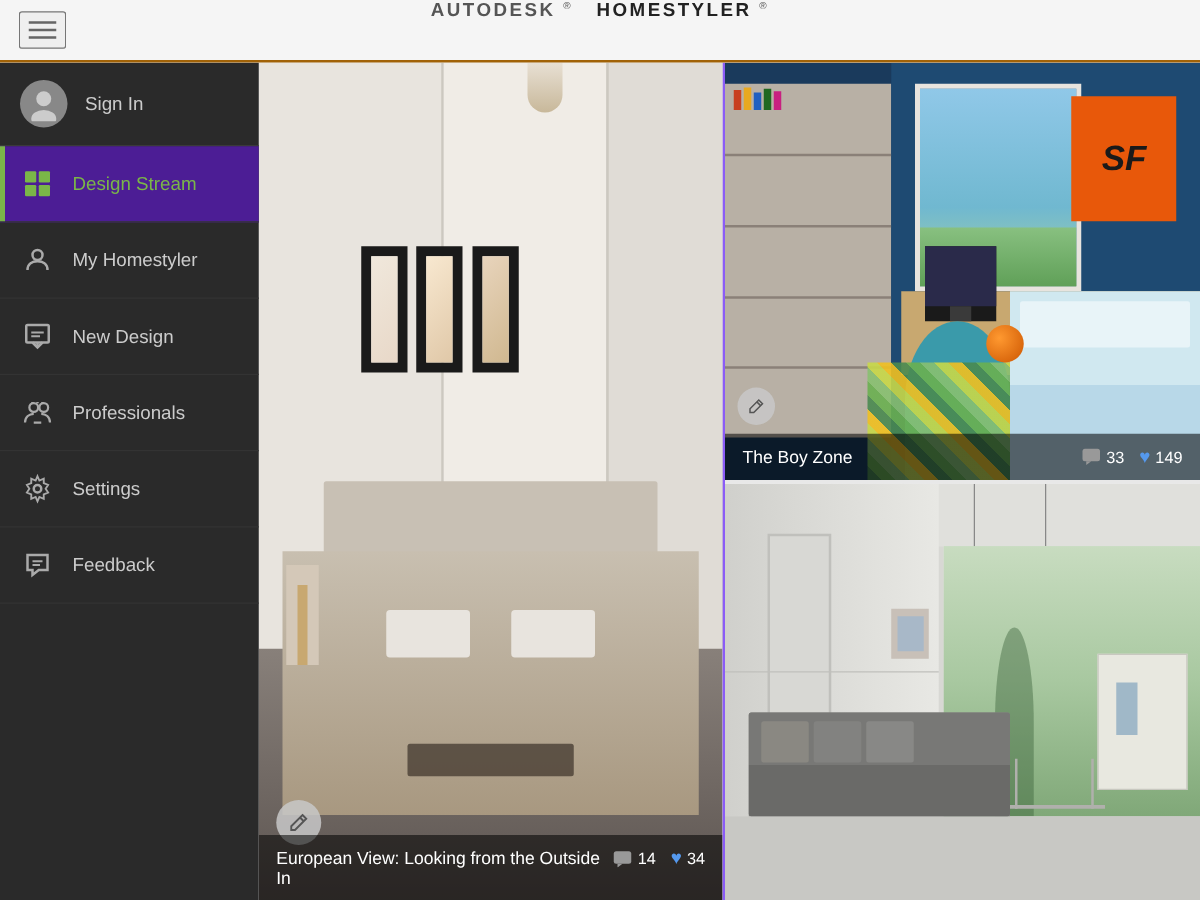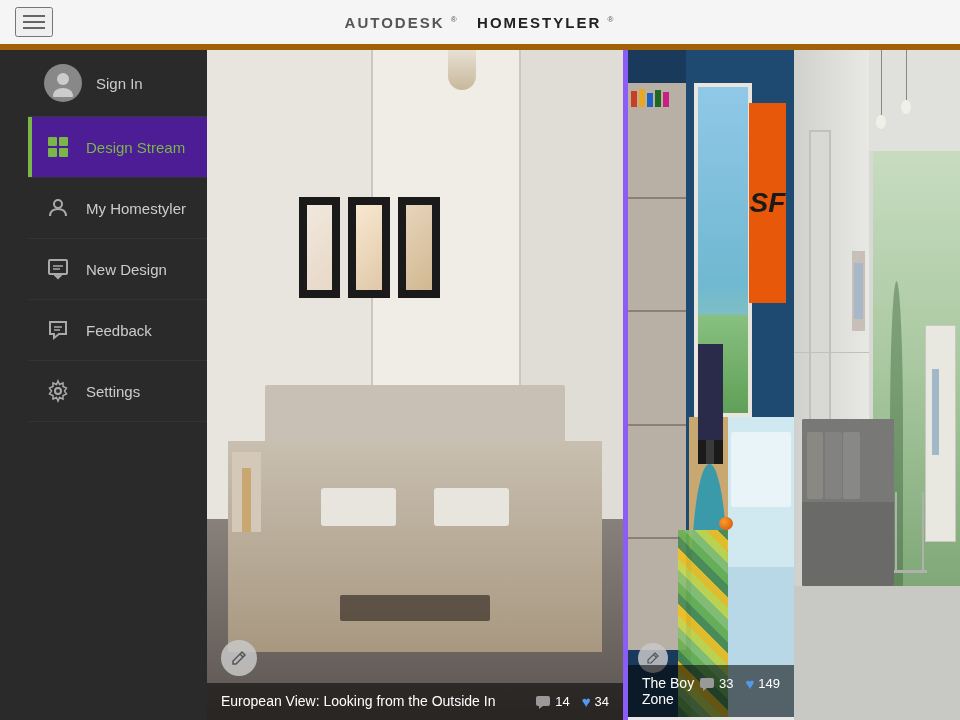--- a/index.html
+++ b/index.html
@@ -10,23 +10,23 @@
       font-family: 'Helvetica Neue', Arial, sans-serif;
       background: #e8e8e8;
     }
 
     
     .header {
       position: absolute;
       top: 0; left: 0; right: 0;
       height: 50px;
       background: #f5f5f5;
-      border-bottom: 6px solid #a16207;
-      display: flex;
-      align-items: center;
+      border-bottom: 2px solid #a16207;
+      display: flex;
+      align-items: flex-start;
       justify-content: center;
       z-index: 10;
     }
     .header-title {
       font-size: 15px;
       letter-spacing: 2px;
       color: #555;
       font-weight: 300;
       text-transform: uppercase;
     }
@@ -53,21 +53,20 @@
 
     
     .sidebar {
       position: absolute;
       top: 50px;
       left: 0;
       width: 207px;
       bottom: 0;
       background: #2a2a2a;
       z-index: 5;
-      padding-left: 28px;
     }
 
     .sidebar-signin {
       display: flex;
       align-items: center;
       padding: 14px 16px;
       border-bottom: 1px solid #3a3a3a;
       cursor: pointer;
     }
     .avatar-circle {
@@ -135,21 +134,21 @@
       bottom: 0;
       display: flex;
       flex-direction: row;
     }
 
     
     .left-panel {
       flex: 1;
       position: relative;
       overflow: hidden;
-      border-right: 5px solid #8b5cf6;
+      border-right: 2px solid #8b5cf6;
     }
 
     
     .bedroom-scene {
       width: 100%;
       height: 100%;
       position: relative;
       overflow: hidden;
     }
 
@@ -285,22 +284,23 @@
       height: 36px;
       border-radius: 50%;
       background: rgba(200,200,200,0.85);
       display: flex;
       align-items: center;
       justify-content: center;
     }
 
     
     .right-panel {
-      width: 332px;
-      display: flex;
+      width: 380px;
+      display: flex;
+      flex-direction: column;
     }
 
     
     .right-card-top {
       flex: 1;
       position: relative;
       overflow: hidden;
       border-bottom: 3px solid #e8e8e8;
     }
     .right-card-bottom {
@@ -564,40 +564,53 @@
         <rect x="3" y="3" width="18" height="14" rx="1" stroke="#aaa" stroke-width="2" fill="none"></rect>
         <path d="M8 17 L12 21 L16 17" stroke="#aaa" stroke-width="2" fill="none"></path>
         <line x1="12" y1="17" x2="12" y2="21" stroke="#aaa" stroke-width="2"></line>
         <line x1="7" y1="9" x2="17" y2="9" stroke="#aaa" stroke-width="1.5"></line>
         <line x1="7" y1="12" x2="14" y2="12" stroke="#aaa" stroke-width="1.5"></line>
       </svg>
     </div>
     <span class="sidebar-label">New Design</span>
   </div>
 
+  <div class="sidebar-item">
+    <div class="sidebar-icon">
+      <svg width="24" height="24" viewBox="0 0 24 24" fill="none">
+        <circle cx="9" cy="8" r="3.5" stroke="#aaa" stroke-width="1.8" fill="none"></circle>
+        <path d="M2 20 C2 15.5 5.5 13 9 13" stroke="#aaa" stroke-width="1.8" fill="none"></path>
+        <circle cx="17" cy="8" r="3.5" stroke="#aaa" stroke-width="1.8" fill="none"></circle>
+        <path d="M15 13 C18.5 13 22 15.5 22 20" stroke="#aaa" stroke-width="1.8" fill="none"></path>
+        <line x1="9" y1="20" x2="15" y2="20" stroke="#aaa" stroke-width="1.8"></line>
+        <line x1="7" y1="4" x2="17" y2="4" stroke="#aaa" stroke-width="1" stroke-dasharray="2 2"></line>
+      </svg>
+    </div>
+    <span class="sidebar-label">Professionals</span>
+  </div>
+
+  <div class="sidebar-item">
+    <div class="sidebar-icon">
+      <svg width="24" height="24" viewBox="0 0 24 24" fill="none">
+        <circle cx="12" cy="12" r="3" stroke="#aaa" stroke-width="2" fill="none"></circle>
+        <path d="M12 2 L13.5 5.5 L17 4 L17 7.5 L20.5 9 L18.5 12 L20.5 15 L17 16.5 L17 20 L13.5 18.5 L12 22 L10.5 18.5 L7 20 L7 16.5 L3.5 15 L5.5 12 L3.5 9 L7 7.5 L7 4 L10.5 5.5 Z" stroke="#aaa" stroke-width="1.5" fill="none"></path>
+      </svg>
+    </div>
+    <span class="sidebar-label">Settings</span>
+  </div>
 
   <div class="sidebar-item">
     <div class="sidebar-icon">
       <svg width="24" height="24" viewBox="0 0 24 24" fill="none">
         <path d="M4 4 H20 V16 H13 L8 20 V16 H4 Z" stroke="#aaa" stroke-width="2" fill="none"></path>
         <line x1="8" y1="9" x2="16" y2="9" stroke="#aaa" stroke-width="1.5"></line>
         <line x1="8" y1="12" x2="14" y2="12" stroke="#aaa" stroke-width="1.5"></line>
       </svg>
     </div>
     <span class="sidebar-label">Feedback</span>
-  </div>
-
-  <div class="sidebar-item">
-    <div class="sidebar-icon">
-      <svg width="24" height="24" viewBox="0 0 24 24" fill="none">
-        <circle cx="12" cy="12" r="3" stroke="#aaa" stroke-width="2" fill="none"></circle>
-        <path d="M12 2 L13.5 5.5 L17 4 L17 7.5 L20.5 9 L18.5 12 L20.5 15 L17 16.5 L17 20 L13.5 18.5 L12 22 L10.5 18.5 L7 20 L7 16.5 L3.5 15 L5.5 12 L3.5 9 L7 7.5 L7 4 L10.5 5.5 Z" stroke="#aaa" stroke-width="1.5" fill="none"></path>
-      </svg>
-    </div>
-    <span class="sidebar-label">Settings</span>
   </div>
 
 </div>
 
 <div class="main">
 
   <div class="left-panel">
     <div class="bedroom-scene">
 
       <div class="bedroom-bg"></div>

